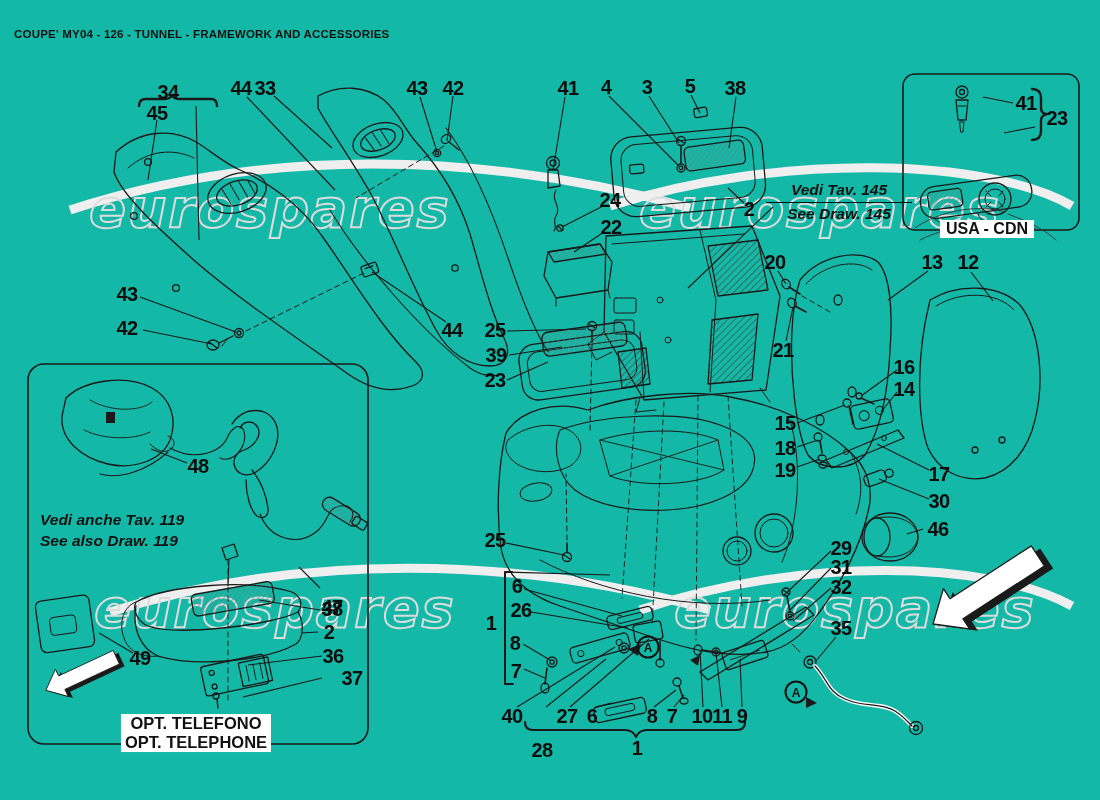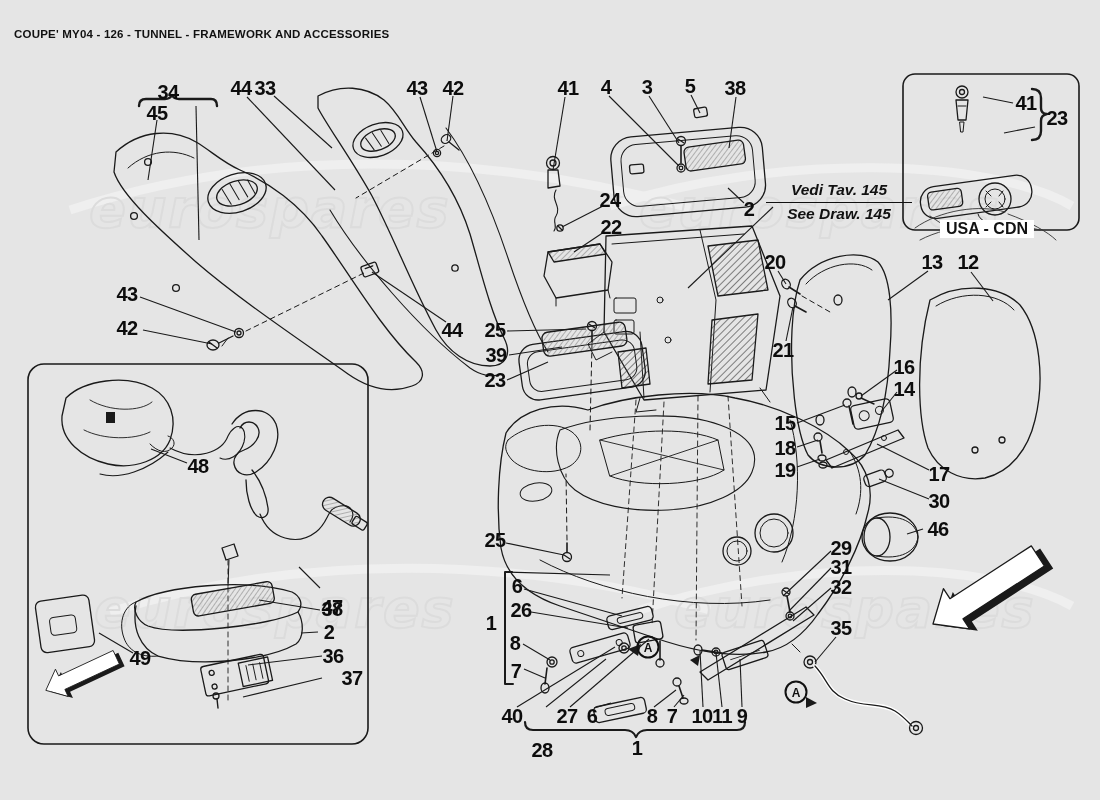--- a/index.html
+++ b/index.html
@@ -1,16 +1,16 @@
 <!DOCTYPE html>
 <html><head>
 <meta charset="utf-8">
 <style>
   html,body{margin:0;padding:0;background:#fff;}
-  #page{position:relative;width:1100px;height:800px;background:#e5e5e5;overflow:hidden;
+  #page{position:relative;width:1100px;height:800px;background:#14b8a6;overflow:hidden;
         font-family:"Liberation Sans","DejaVu Sans",sans-serif;}
   #header{position:absolute;left:14px;top:28px;font-size:11.5px;font-weight:700;
           letter-spacing:.2px;color:#111;}
   svg{position:absolute;left:0;top:0;}
   .callout{position:absolute;transform:translate(-50%,-50%);font-weight:700;
            font-size:20px;color:#0d0d0d;letter-spacing:-.5px;white-space:nowrap;
            font-family:"Liberation Sans","DejaVu Sans",sans-serif;}
   .marker{position:absolute;transform:translate(-50%,-50%);width:19px;height:19px;
           border:2px solid #111;border-radius:50%;font-size:12px;font-weight:700;
           color:#111;display:flex;align-items:center;justify-content:center;background:transparent;}
@@ -454,21 +454,29 @@
         <line x1="742" y1="707" x2="740" y2="659" stroke="#1a1a1a" stroke-width="1.1"></line>
         <line x1="773" y1="207" x2="688" y2="288" stroke="#1a1a1a" stroke-width="1.1"></line>
         <line x1="505" y1="572" x2="610" y2="575" stroke="#1a1a1a" stroke-width="1.1"></line>
       </g>
   </svg>
 
   <div class="note" style="left:766px;top:180px;width:146px;">
     <div class="rule">Vedi Tav. 145</div>
     <div>See Draw. 145</div>
   </div>
+  <div class="plainnote" style="left:40px;top:510px;width:160px;">
+    <div>Vedi anche Tav. 119</div>
+    <div>See also Draw. 119</div>
+  </div>
   <div class="boxlabel" style="left:987px;top:229px;">USA - CDN</div>
+  <div class="optlabel" style="left:196px;top:733px;">
+    <div>OPT. TELEFONO</div>
+    <div>OPT. TELEPHONE</div>
+  </div>
 
   <div id="overlay">
       <div class="callout" style="left: 168px; top: 92px;">34</div>
       <div class="callout" style="left: 157px; top: 113px;">45</div>
       <div class="callout" style="left: 241px; top: 88px;">44</div>
       <div class="callout" style="left: 265px; top: 88px;">33</div>
       <div class="callout" style="left: 417px; top: 88px;">43</div>
       <div class="callout" style="left: 453px; top: 88px;">42</div>
       <div class="callout" style="left: 568px; top: 88px;">41</div>
       <div class="callout" style="left: 606px; top: 87px;">4</div>

